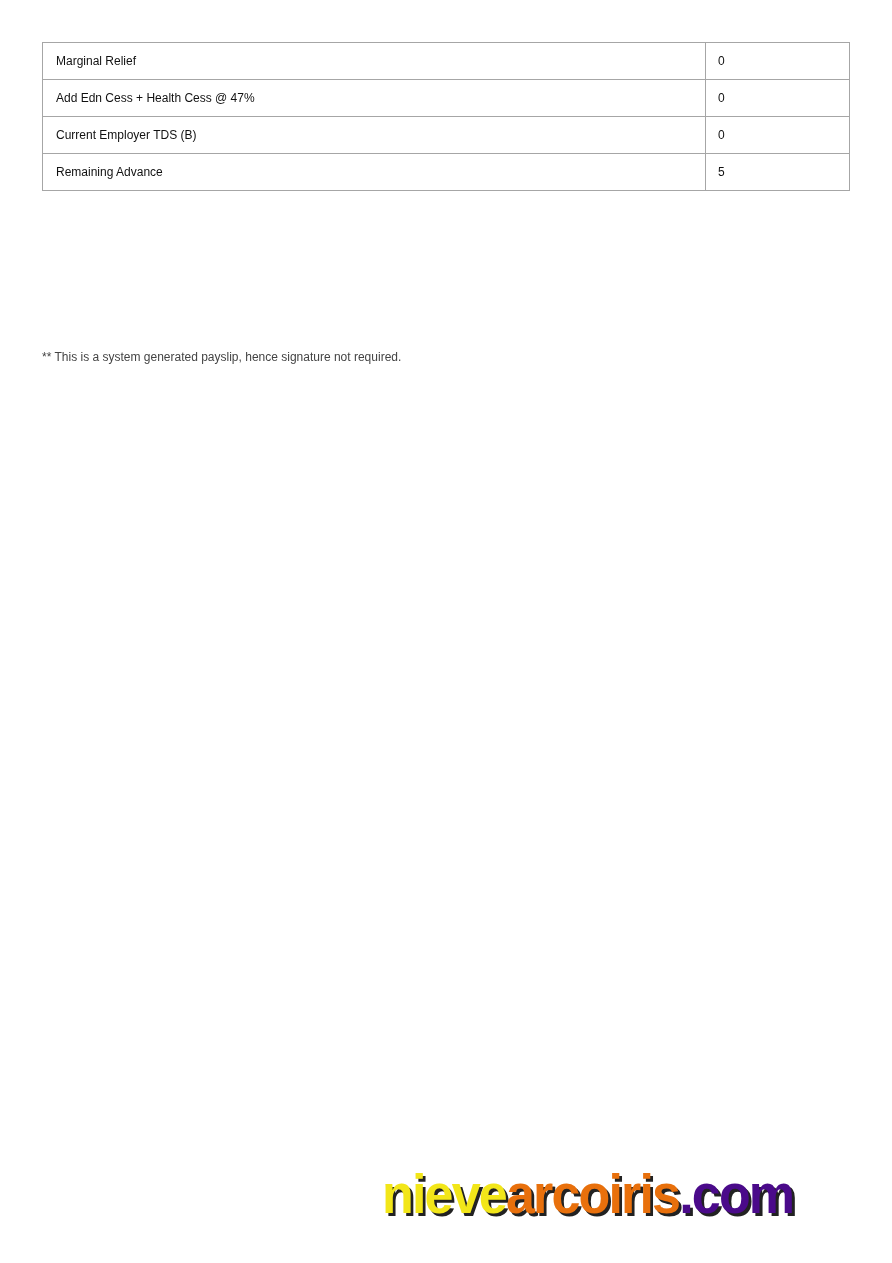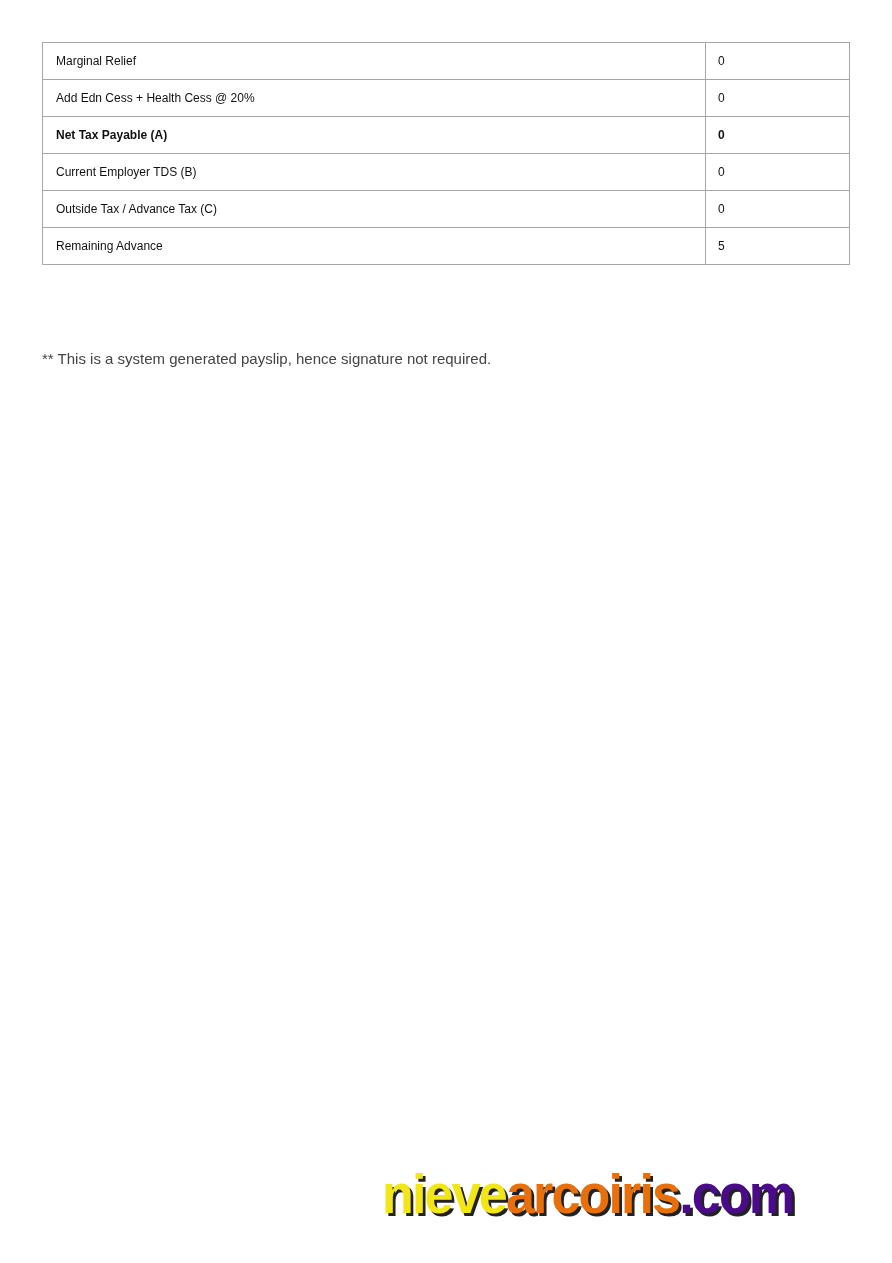--- a/index.html
+++ b/index.html
@@ -5,51 +5,43 @@
   html, body { margin: 0; padding: 0; background: #ffffff; }
   body { width: 892px; height: 1263px; position: relative; overflow: hidden;
          font-family: "Liberation Sans", sans-serif; color: #111; }
   table.tax { position: absolute; left: 42px; top: 42px; width: 808px;
               border-collapse: collapse; font-size: 12px; }
   table.tax td { border: 1px solid #a6a6a6; height: 37px; padding: 0 0 0 13px;
                  vertical-align: middle; box-sizing: border-box; }
   table.tax td.label { width: 663px; }
   table.tax td.value { padding-left: 12px; }
   table.tax tr.bold td { font-weight: bold; }
-  .footnote { position: absolute; left: 42px; top: 350px; font-size: 15px; color: #444; }
+  .footnote { position: absolute; left: 42px; top: 350px; font-size: 12px; color: #444; }
   .watermark { position: absolute; left: 382px; top: 1166px; font-family: "Liberation Sans", sans-serif;
                font-weight: bold; font-size: 56px; letter-spacing: -2px; line-height: 1;
                text-shadow: 3px 3px 0 #222; transform: scaleX(0.93); transform-origin: left top; }
   .wm-a { color: #f2e619; }
   .wm-b { color: #e8700c; }
   .wm-c { color: #4a0a8a; }
 </style>
 </head>
 <body>
 
 <table class="tax">
   <tbody>
     <tr>
       <td class="label">Marginal Relief</td>
       <td class="value">0</td>
     </tr>
     <tr>
-      <td class="label">Add Edn Cess + Health Cess @ 20%</td>
-      <td class="value">0</td>
-    </tr>
-    <tr class="bold">
-      <td class="label">Net Tax Payable (A)</td>
+      <td class="label">Add Edn Cess + Health Cess @ 47%</td>
       <td class="value">0</td>
     </tr>
     <tr>
       <td class="label">Current Employer TDS (B)</td>
-      <td class="value">0</td>
-    </tr>
-    <tr>
-      <td class="label">Outside Tax / Advance Tax (C)</td>
       <td class="value">0</td>
     </tr>
     <tr>
       <td class="label">Remaining Advance</td>
       <td class="value">5</td>
     </tr>
   </tbody>
 </table>
 
 <div class="footnote">** This is a system generated payslip, hence signature not required.</div>

